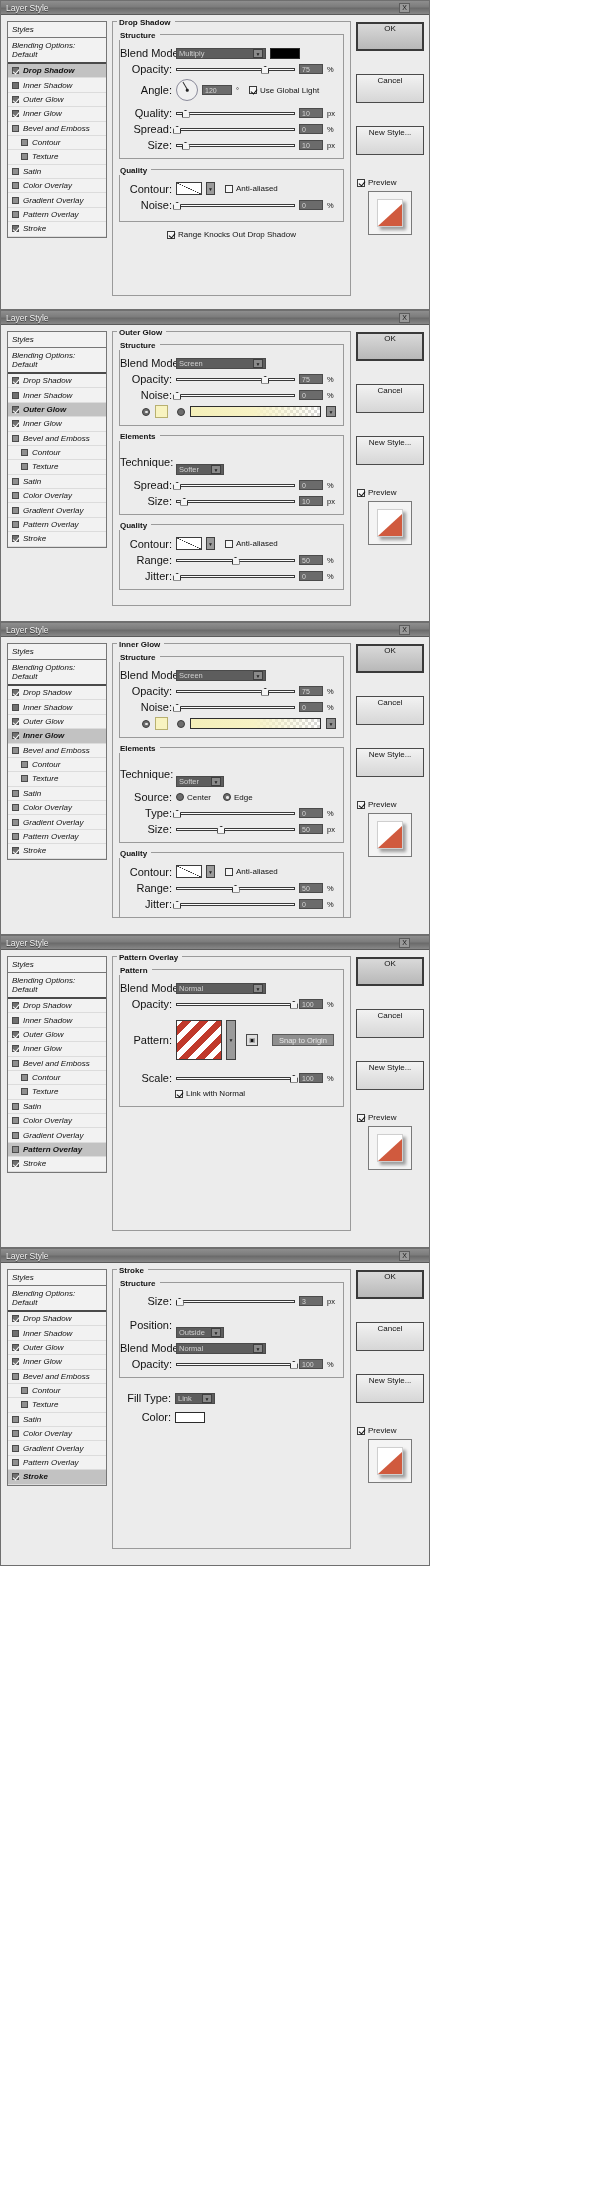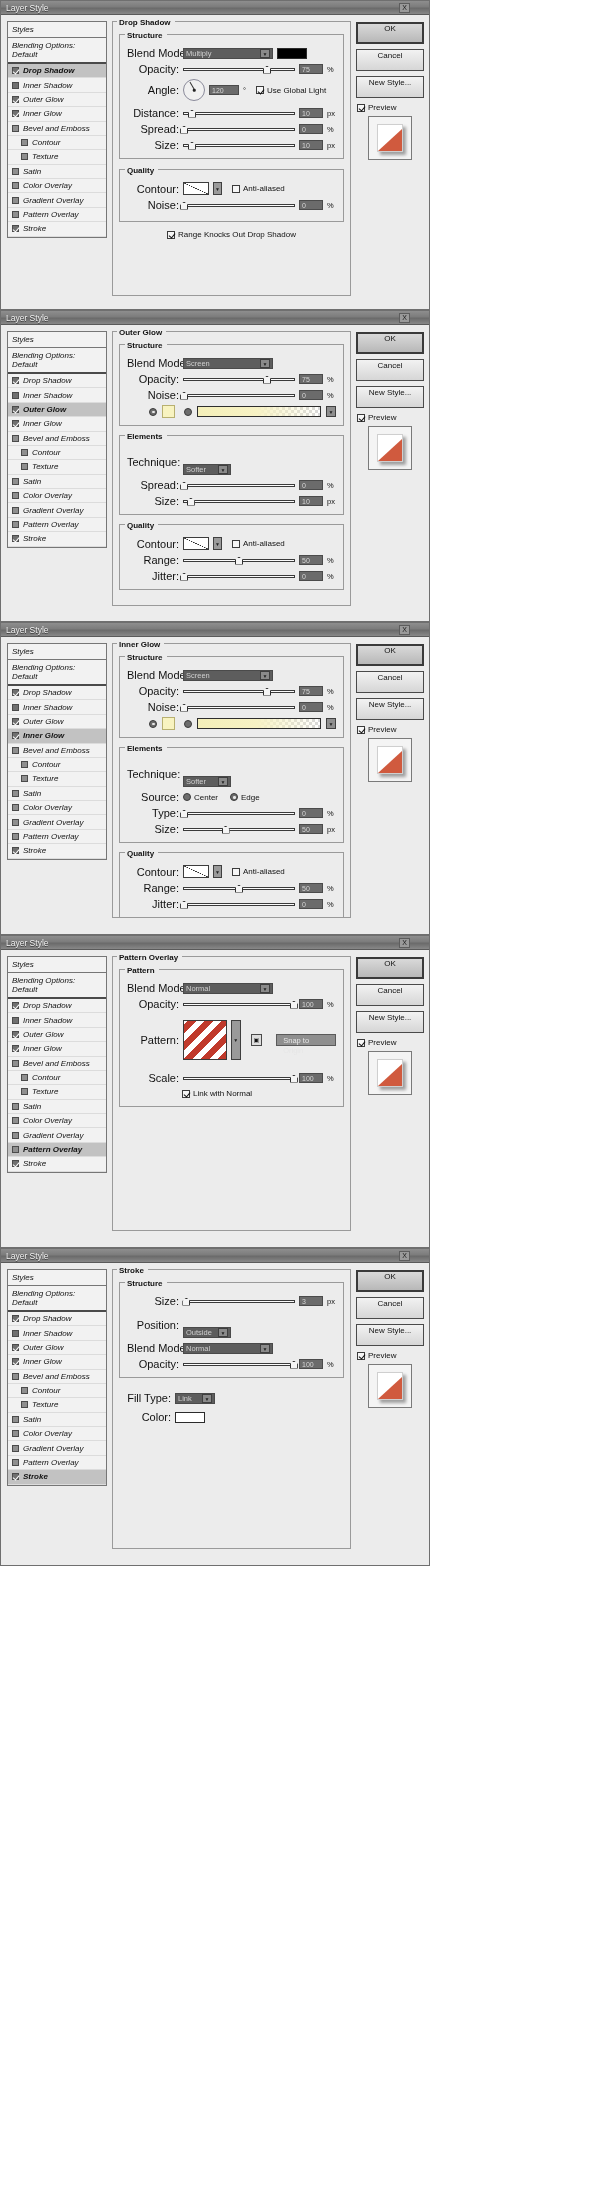--- a/index.html
+++ b/index.html
@@ -91,21 +91,21 @@
     transform: rotate(40deg);
   }
   .cb.half { background: #8f8f8f; }
 
   
   .center-col { flex: 1 1 auto; min-width: 0; }
   .group {
     border: 1px solid #9a9a9a;
     border-top: none;
     margin: 0 0 8px 0;
-    padding: 4px 7px 6px 7px;
+    padding: 4px 7px 6px 0;
     position: relative;
   }
   .group::before {
     content: "";
     position: absolute;
     left: 0; right: 0; top: 0;
     border-top: 1px solid #9a9a9a;
   }
   .group > .legend {
     position: relative;
@@ -352,22 +352,22 @@
 
   
   .right-col {
     width: 68px;
     flex: 0 0 68px;
     padding-top: 1px;
   }
   .btn {
     display: block;
     width: 100%;
-    height: 22px;
-    margin-bottom: 5px;
+    height: 29px;
+    margin-bottom: 23px;
     font-size: 8px;
     line-height: 11px;
     text-align: center;
     border: 1px solid #4a4a4a;
     background: linear-gradient(to bottom,#f2f2f2,#d6d6d6);
     color: #111;
   }
   .btn.primary {
     background: linear-gradient(to bottom,#d9d9d9,#b8b8b8);
     border: 2px solid #3a3a3a;
@@ -502,21 +502,21 @@
             </div>
             <div class="numbox" style="width:30px">120</div>
             <span class="unit">°</span>
             <span class="chk">
               <span class="box on"></span>
               <span>Use Global Light</span>
             </span>
           </div>
 
           <div class="row">
-            <span class="lbl">Distance:</span>
+            <span class="lbl">Quality:</span>
             <div class="slider">
               <div class="track"></div>
               <div class="thumb" style="left:8%"></div>
             </div>
             <div class="numbox">10</div>
             <span class="unit">px</span>
           </div>
 
           <div class="row">
             <span class="lbl">Spread:</span>

